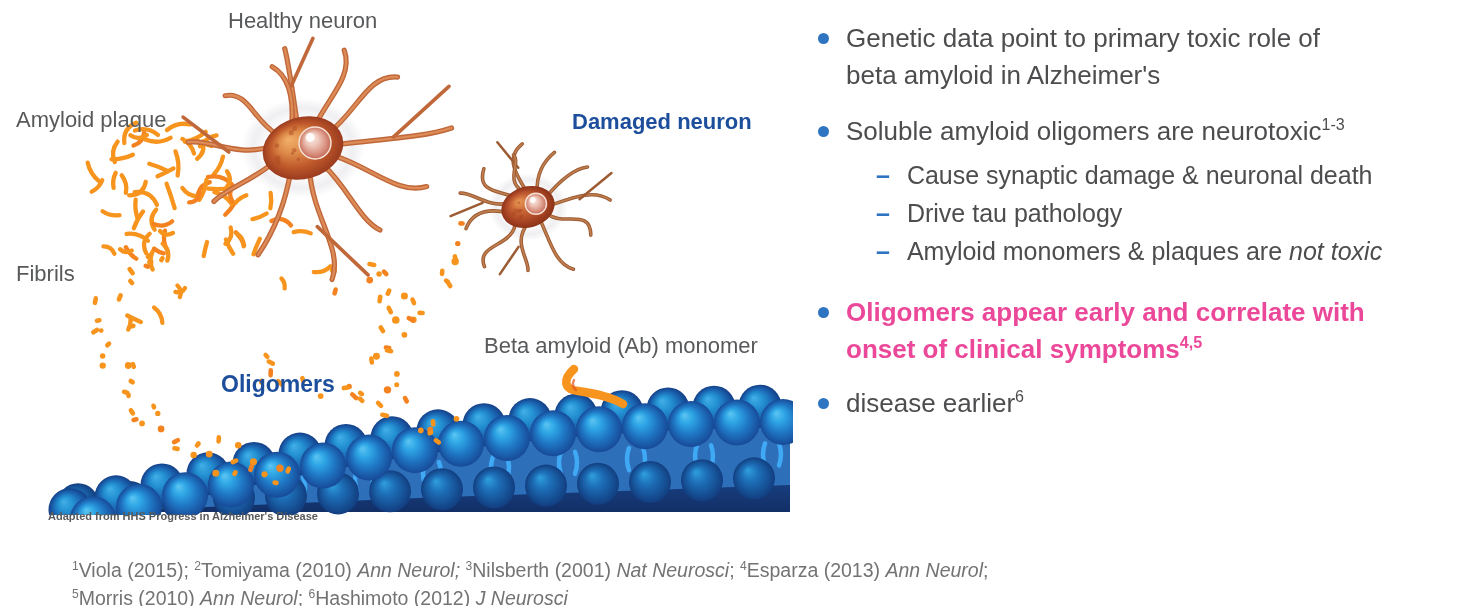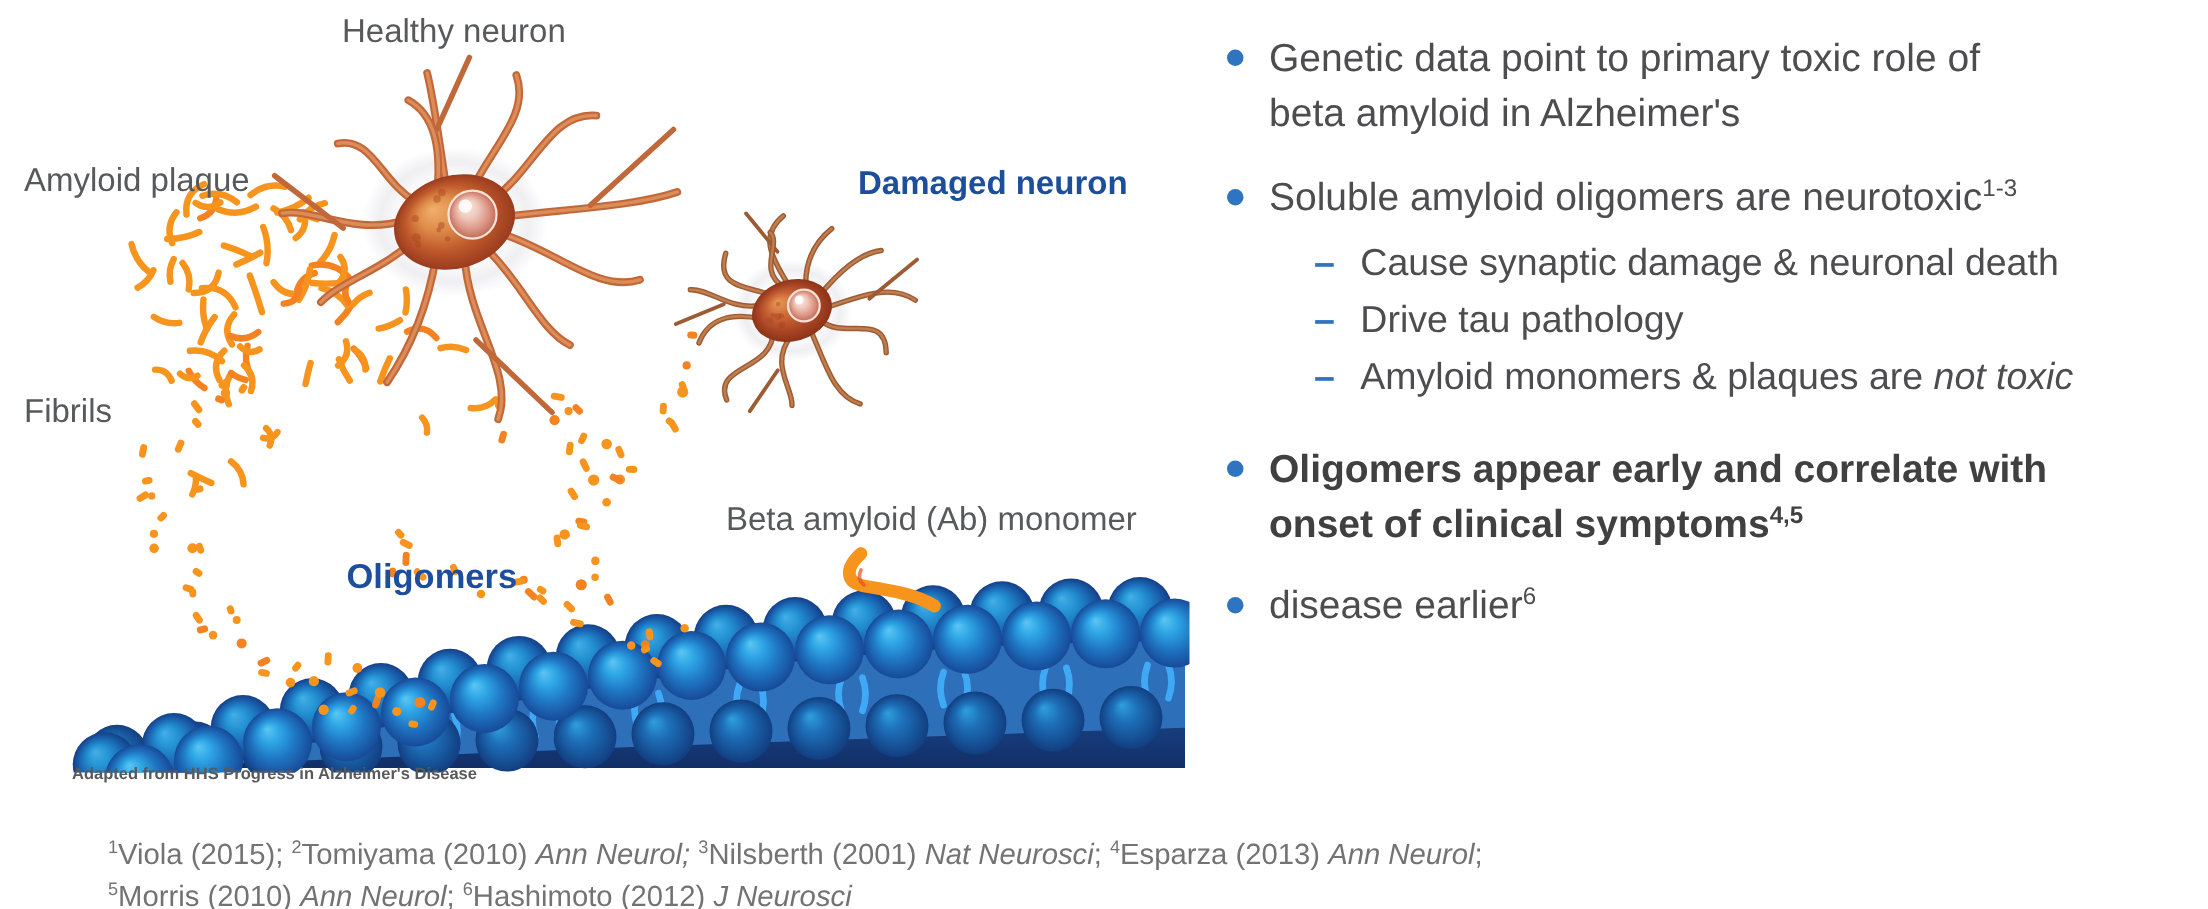--- a/index.html
+++ b/index.html
@@ -10,21 +10,21 @@
   
   .dlabel{position:absolute;color:#58595B;font-size:22px;white-space:nowrap;}
   .dlabel.blue{color:#1C4E9C;font-weight:bold;}
   .dlabel.white{color:#ffffff;font-weight:bold;font-size:24px;}
   
   .bullets{position:absolute;left:818px;top:0;width:650px;color:#4D4D4F;}
   .bullet{position:absolute;left:0;display:flex;}
   .bullet .dot{flex:0 0 auto;width:11px;height:11px;border-radius:50%;background:#2E74C0;margin:13px 17px 0 0;}
   .bullet .btext{font-size:26px;line-height:37px;}
   .bullet .btext .bline{display:block;}
-  .bullet.orange .btext{color:#404040;font-weight:bold;}
+  .bullet.orange .btext{color:#ec4899;font-weight:bold;}
   sup{font-size:62%;line-height:0;}
   .subs{position:absolute;left:58px;}
   .sub{display:flex;font-size:25px;line-height:38px;color:#4D4D4F;}
   .sub .dash{color:#2E74C0;font-weight:bold;margin-right:17px;}
   .sub i{font-style:italic;}
   
   .credit{position:absolute;left:48px;top:510px;font-size:11px;font-weight:bold;color:#58595B;}
   .footnotes{position:absolute;left:72px;top:556px;font-size:19.5px;line-height:28px;color:#737373;}
   .footnotes i{font-style:italic;}
   #diagram-svg{position:absolute;left:0;top:0;}
@@ -414,21 +414,21 @@
       <g>
         <path d="M574,369 C563,379 563,389 578,391 C597,394 612,397 623,404" stroke="#F7941E" stroke-width="8.5" fill="none" stroke-linecap="round"></path>
         <path d="M574,380 q -3,6 2,10" stroke="#E1521F" stroke-width="2.5" fill="none" stroke-linecap="round" opacity="0.7"></path>
       </g>
     </svg>
 
   <div class="dlabel" style="left:228px;top:8px;">Healthy neuron</div>
   <div class="dlabel" style="left:16px;top:107px;">Amyloid plaque</div>
   <div class="dlabel" style="left:16px;top:261px;">Fibrils</div>
   <div class="dlabel blue" style="left:572px;top:109px;">Damaged neuron</div>
-  <div class="dlabel blue" style="left:231px;top:371px;font-size:23px;">Oligomers</div>
+  <div class="dlabel blue" style="left:221px;top:371px;font-size:23px;">Oligomers</div>
   <div class="dlabel" style="left:484px;top:333px;">Beta amyloid (Ab) monomer</div>
 
   <div class="bullets">
 
     <div class="bullet" style="top:20px;">
       <span class="dot"></span>
       <span class="btext">
         <span class="bline">Genetic data point to primary toxic role of</span>
         <span class="bline">beta amyloid in Alzheimer's</span>
       </span>

